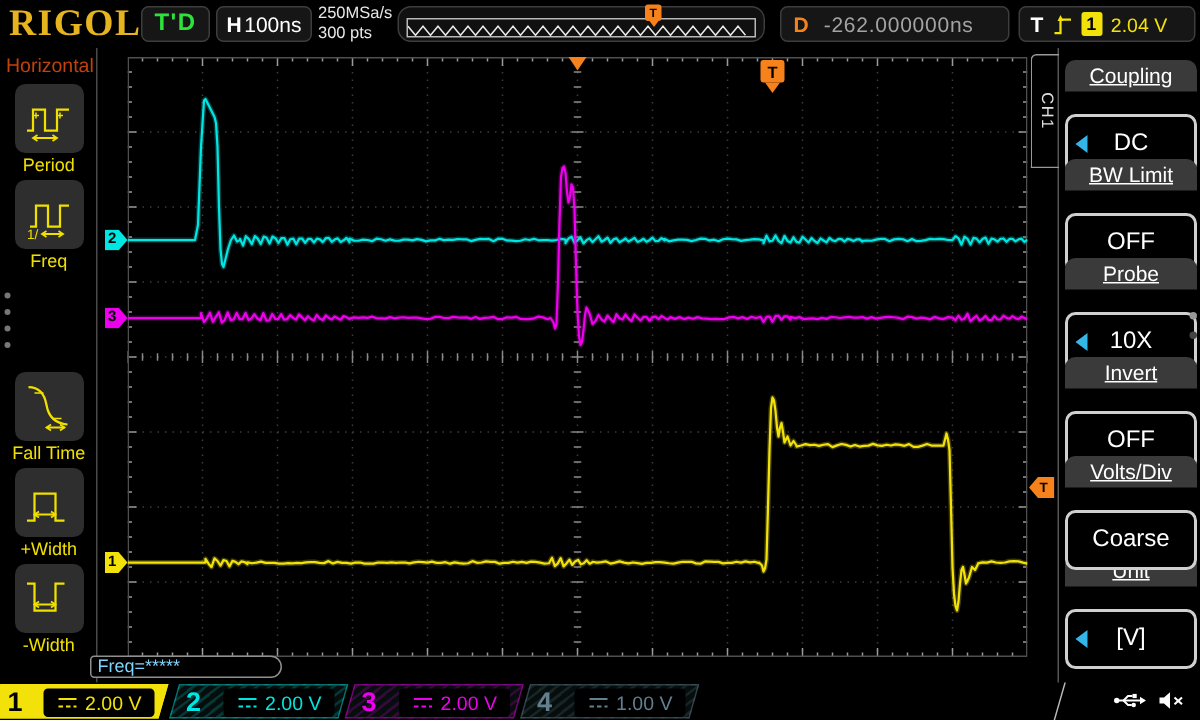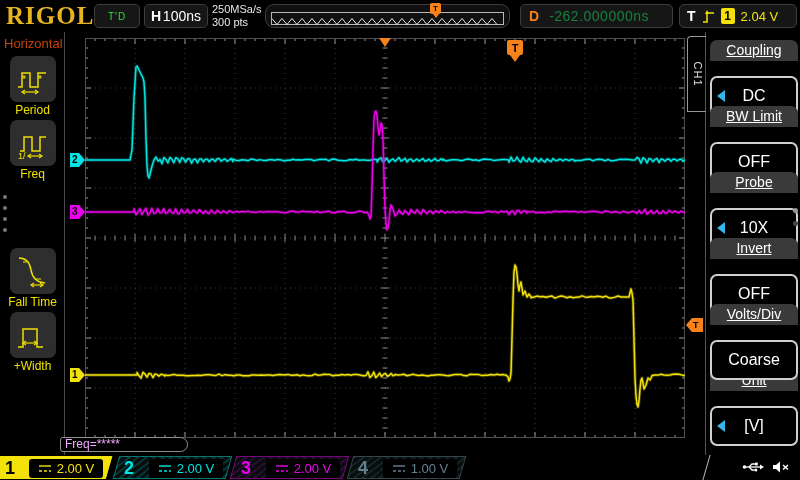--- a/index.html
+++ b/index.html
@@ -5,33 +5,33 @@
   html,body{margin:0;padding:0;background:#000;}
   #screen{position:relative;width:800px;height:480px;background:#000;overflow:hidden;
           font-family:"Liberation Sans","DejaVu Sans",sans-serif;-webkit-font-smoothing:none;}
   
   .topbar{position:absolute;left:0;top:0;width:800px;height:32px;background:#000;}
   .logo{position:absolute;left:6px;top:2px;font-family:"Liberation Serif","DejaVu Serif",serif;
         font-weight:bold;font-size:25px;color:#e6b41e;letter-spacing:1px;}
   .tbox{position:absolute;top:4px;height:24px;background:#161616;border:1px solid #3d3d3d;
         border-radius:5px;display:flex;align-items:center;box-sizing:border-box;}
   .tdbox{left:94px;width:46px;justify-content:center;}
-  .td{color:#2ee23c;font-weight:normal;font-size:10px;letter-spacing:1px;}
+  .td{color:#2ee23c;font-weight:bold;font-size:16px;letter-spacing:1px;}
   .hbox{left:144px;width:64px;padding:0 6px;justify-content:space-between;}
   .hlab{color:#fff;font-weight:bold;font-size:14px;}
   .hval{color:#fff;font-size:14px;text-align:center;}
   .acq{position:absolute;left:212px;top:3px;color:#e8e8e8;font-size:11px;line-height:13px;}
   .preview{left:265px;width:245px;background:#101010;border-radius:9px;}
   .pv-inner{position:absolute;left:5px;top:7px;width:233px;height:13px;border:1px solid #b8b8b8;box-sizing:border-box;}
   .pv-t{position:absolute;left:164px;top:-2px;width:11px;height:11px;background:#f7821b;border-radius:2px;
         color:#000;font-size:8px;font-weight:bold;text-align:center;line-height:11px;}
   .pv-t::after{content:"";position:absolute;left:2.5px;top:11px;border:3px solid transparent;border-top:4px solid #f7821b;}
   .dbox{left:520px;width:153px;padding:0 8px;gap:10px;}
   .dlab{color:#f7821b;font-weight:bold;font-size:14px;}
-  .dval{color:#15803d;font-size:14px;letter-spacing:.5px;}
+  .dval{color:#a3a3a3;font-size:14px;letter-spacing:.5px;}
   .trbox{left:679px;width:118px;padding:0 7px;gap:6px;}
   .trlab{color:#fff;font-weight:bold;font-size:14px;}
   .chbadge{display:inline-block;width:14px;height:16px;background:#f2e20a;border-radius:2px;
            color:#000;font-weight:bold;font-size:12px;text-align:center;line-height:16px;}
   .trlev{color:#f2e20a;font-size:13px;}
   
   .leftmenu{position:absolute;left:0;top:32px;width:65px;height:423px;background:#000;
             border-right:1px solid #4a4a4a;box-sizing:border-box;}
   .lm-title{color:#c2410c;font-size:13px;text-align:left;padding:4px 0 0 4px;}
   .lbtn{position:absolute;left:0;width:65px;text-align:center;}
@@ -42,21 +42,21 @@
   
   #grat-svg{position:absolute;left:85px;top:38px;}
   .chmark{position:absolute;width:15px;height:14px;color:#000;font-size:10px;font-weight:bold;
           line-height:14px;padding-left:2px;box-sizing:border-box;
           clip-path:polygon(0 0,60% 0,100% 50%,60% 100%,0 100%);}
   .tlev{position:absolute;left:686px;width:17px;height:14px;background:#f7821b;color:#000;
         font-size:9px;font-weight:bold;line-height:14px;padding-left:7px;box-sizing:border-box;
         clip-path:polygon(0 50%,35% 0,100% 0,100% 100%,35% 100%);}
   .freqbox{position:absolute;left:60px;top:437px;width:128px;height:15px;background:#000;
            border:1px solid #909090;border-radius:3px 8px 8px 3px;box-sizing:border-box;
-           color:#f0abfc;font-size:12px;line-height:13px;padding-left:4px;}
+           color:#7dd3fc;font-size:12px;line-height:13px;padding-left:4px;}
   
   .rightmenu{position:absolute;left:705px;top:32px;width:95px;height:448px;background:#000;
              border-left:1px solid #555;box-sizing:border-box;}
   .chtab{position:absolute;left:-19px;top:4px;width:18px;height:74px;border:1px solid #999;border-right:none;
          border-radius:4px 0 0 0;display:flex;align-items:center;justify-content:center;}
   .chtab span{color:#e0e0e0;font-size:11px;transform:rotate(90deg);letter-spacing:1px;}
   .rm-item{position:absolute;left:4px;width:88px;}
   .rm-label{background:#3a3a3a;color:#fff;font-size:14px;text-align:center;height:21px;line-height:21px;
             border-radius:7px 7px 0 0;text-decoration:underline;}
   .rm-value{position:relative;background:#000;border:2px solid #d0d0d0;border-radius:7px;height:36px;
@@ -164,20 +164,31 @@
           <svg width="36" height="36" viewBox="0 0 36 36">
         <path d="M3,30 h5 v-18 h14 v18 h6" stroke="#f0e000" fill="none" stroke-width="1.5"></path>
         <line x1="8" y1="26" x2="22" y2="26" stroke="#f0e000" stroke-width="1.2"></line>
         <polyline points="11,24 8,26 11,28" stroke="#f0e000" fill="none" stroke-width="1.2"></polyline>
         <polyline points="19,24 22,26 19,28" stroke="#f0e000" fill="none" stroke-width="1.2"></polyline>
       </svg>
         </div>
       <div class="llab">+Width</div>
     </div>
 
+    <div class="lbtn" style="top:344px">
+      <div class="licon">
+          <svg width="36" height="36" viewBox="0 0 36 36">
+        <path d="M3,8 h5 v18 h14 v-18 h6" stroke="#f0e000" fill="none" stroke-width="1.5"></path>
+        <line x1="8" y1="22" x2="22" y2="22" stroke="#f0e000" stroke-width="1.2"></line>
+        <polyline points="11,20 8,22 11,24" stroke="#f0e000" fill="none" stroke-width="1.2"></polyline>
+        <polyline points="19,20 22,22 19,24" stroke="#f0e000" fill="none" stroke-width="1.2"></polyline>
+      </svg>
+        </div>
+      <div class="llab">-Width</div>
+    </div>
 
     <div class="ldot" style="top:163px"></div>
     <div class="ldot" style="top:174px"></div>
     <div class="ldot" style="top:185px"></div>
     <div class="ldot" style="top:196px"></div>
   </div>
 
   <svg id="grat-svg" width="600" height="400">
       <line x1="50" y1="0" x2="50" y2="400" stroke="#3c3c3c" stroke-dasharray="1 4"></line>
       <line x1="100" y1="0" x2="100" y2="400" stroke="#3c3c3c" stroke-dasharray="1 4"></line>

